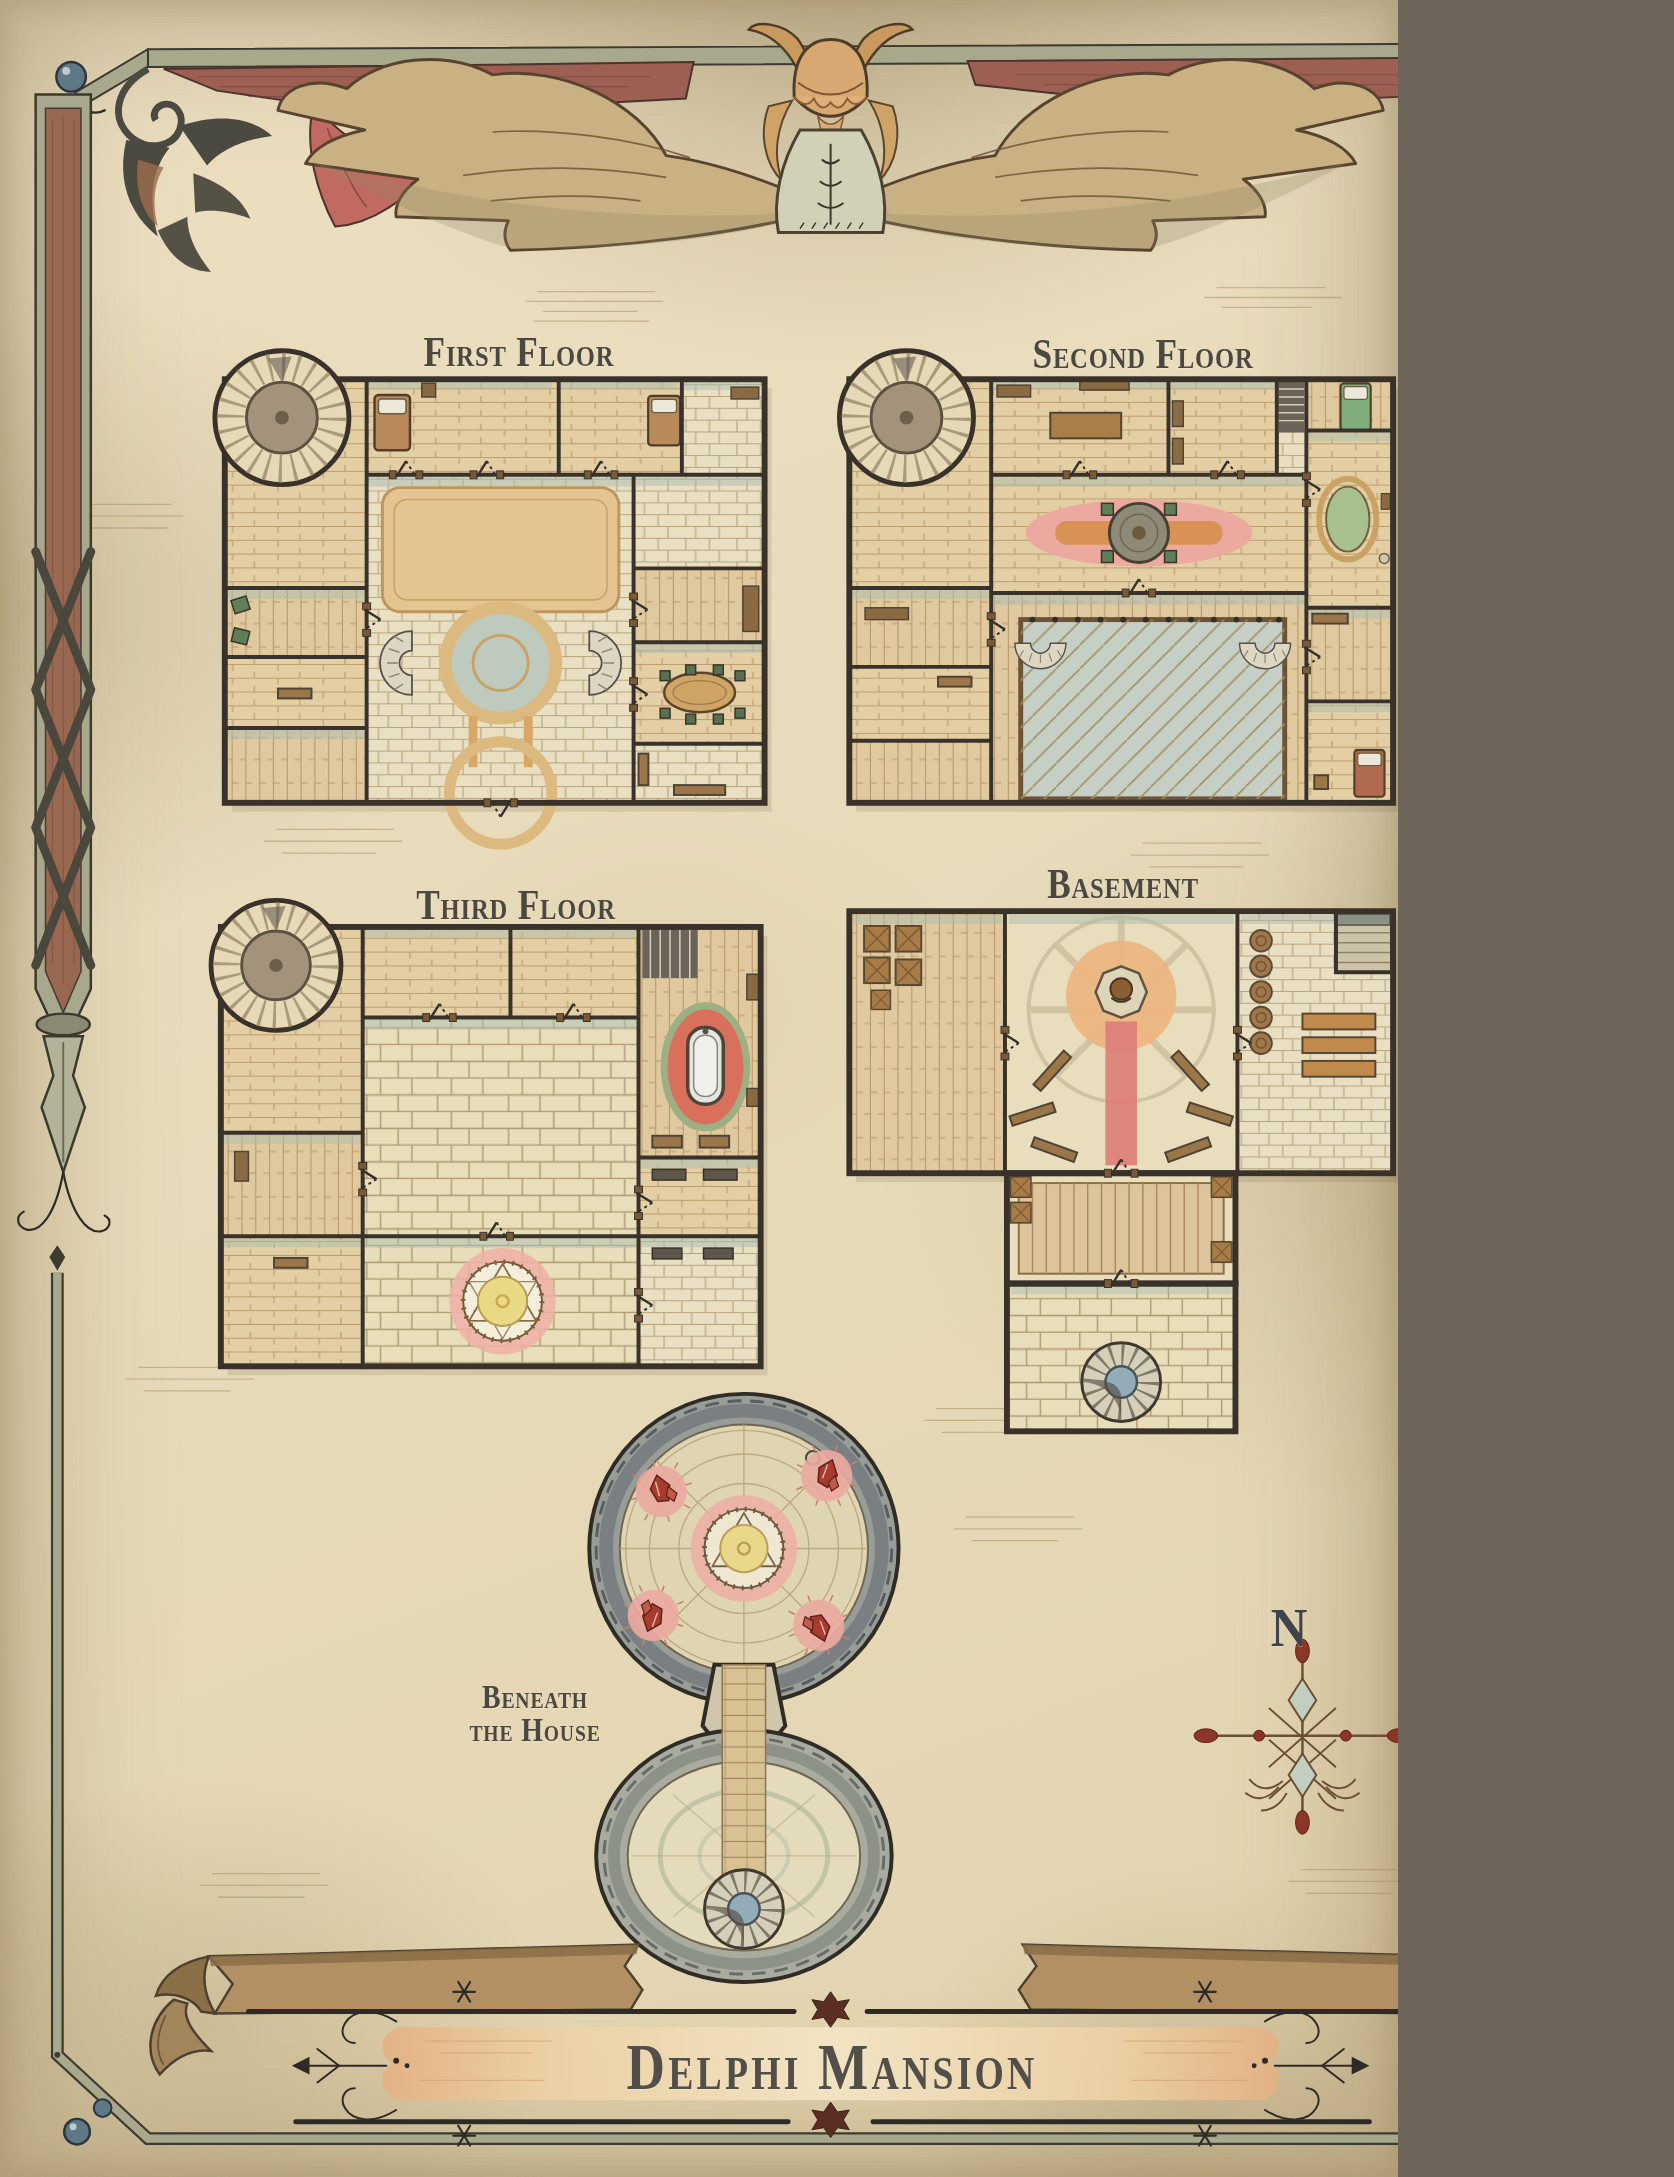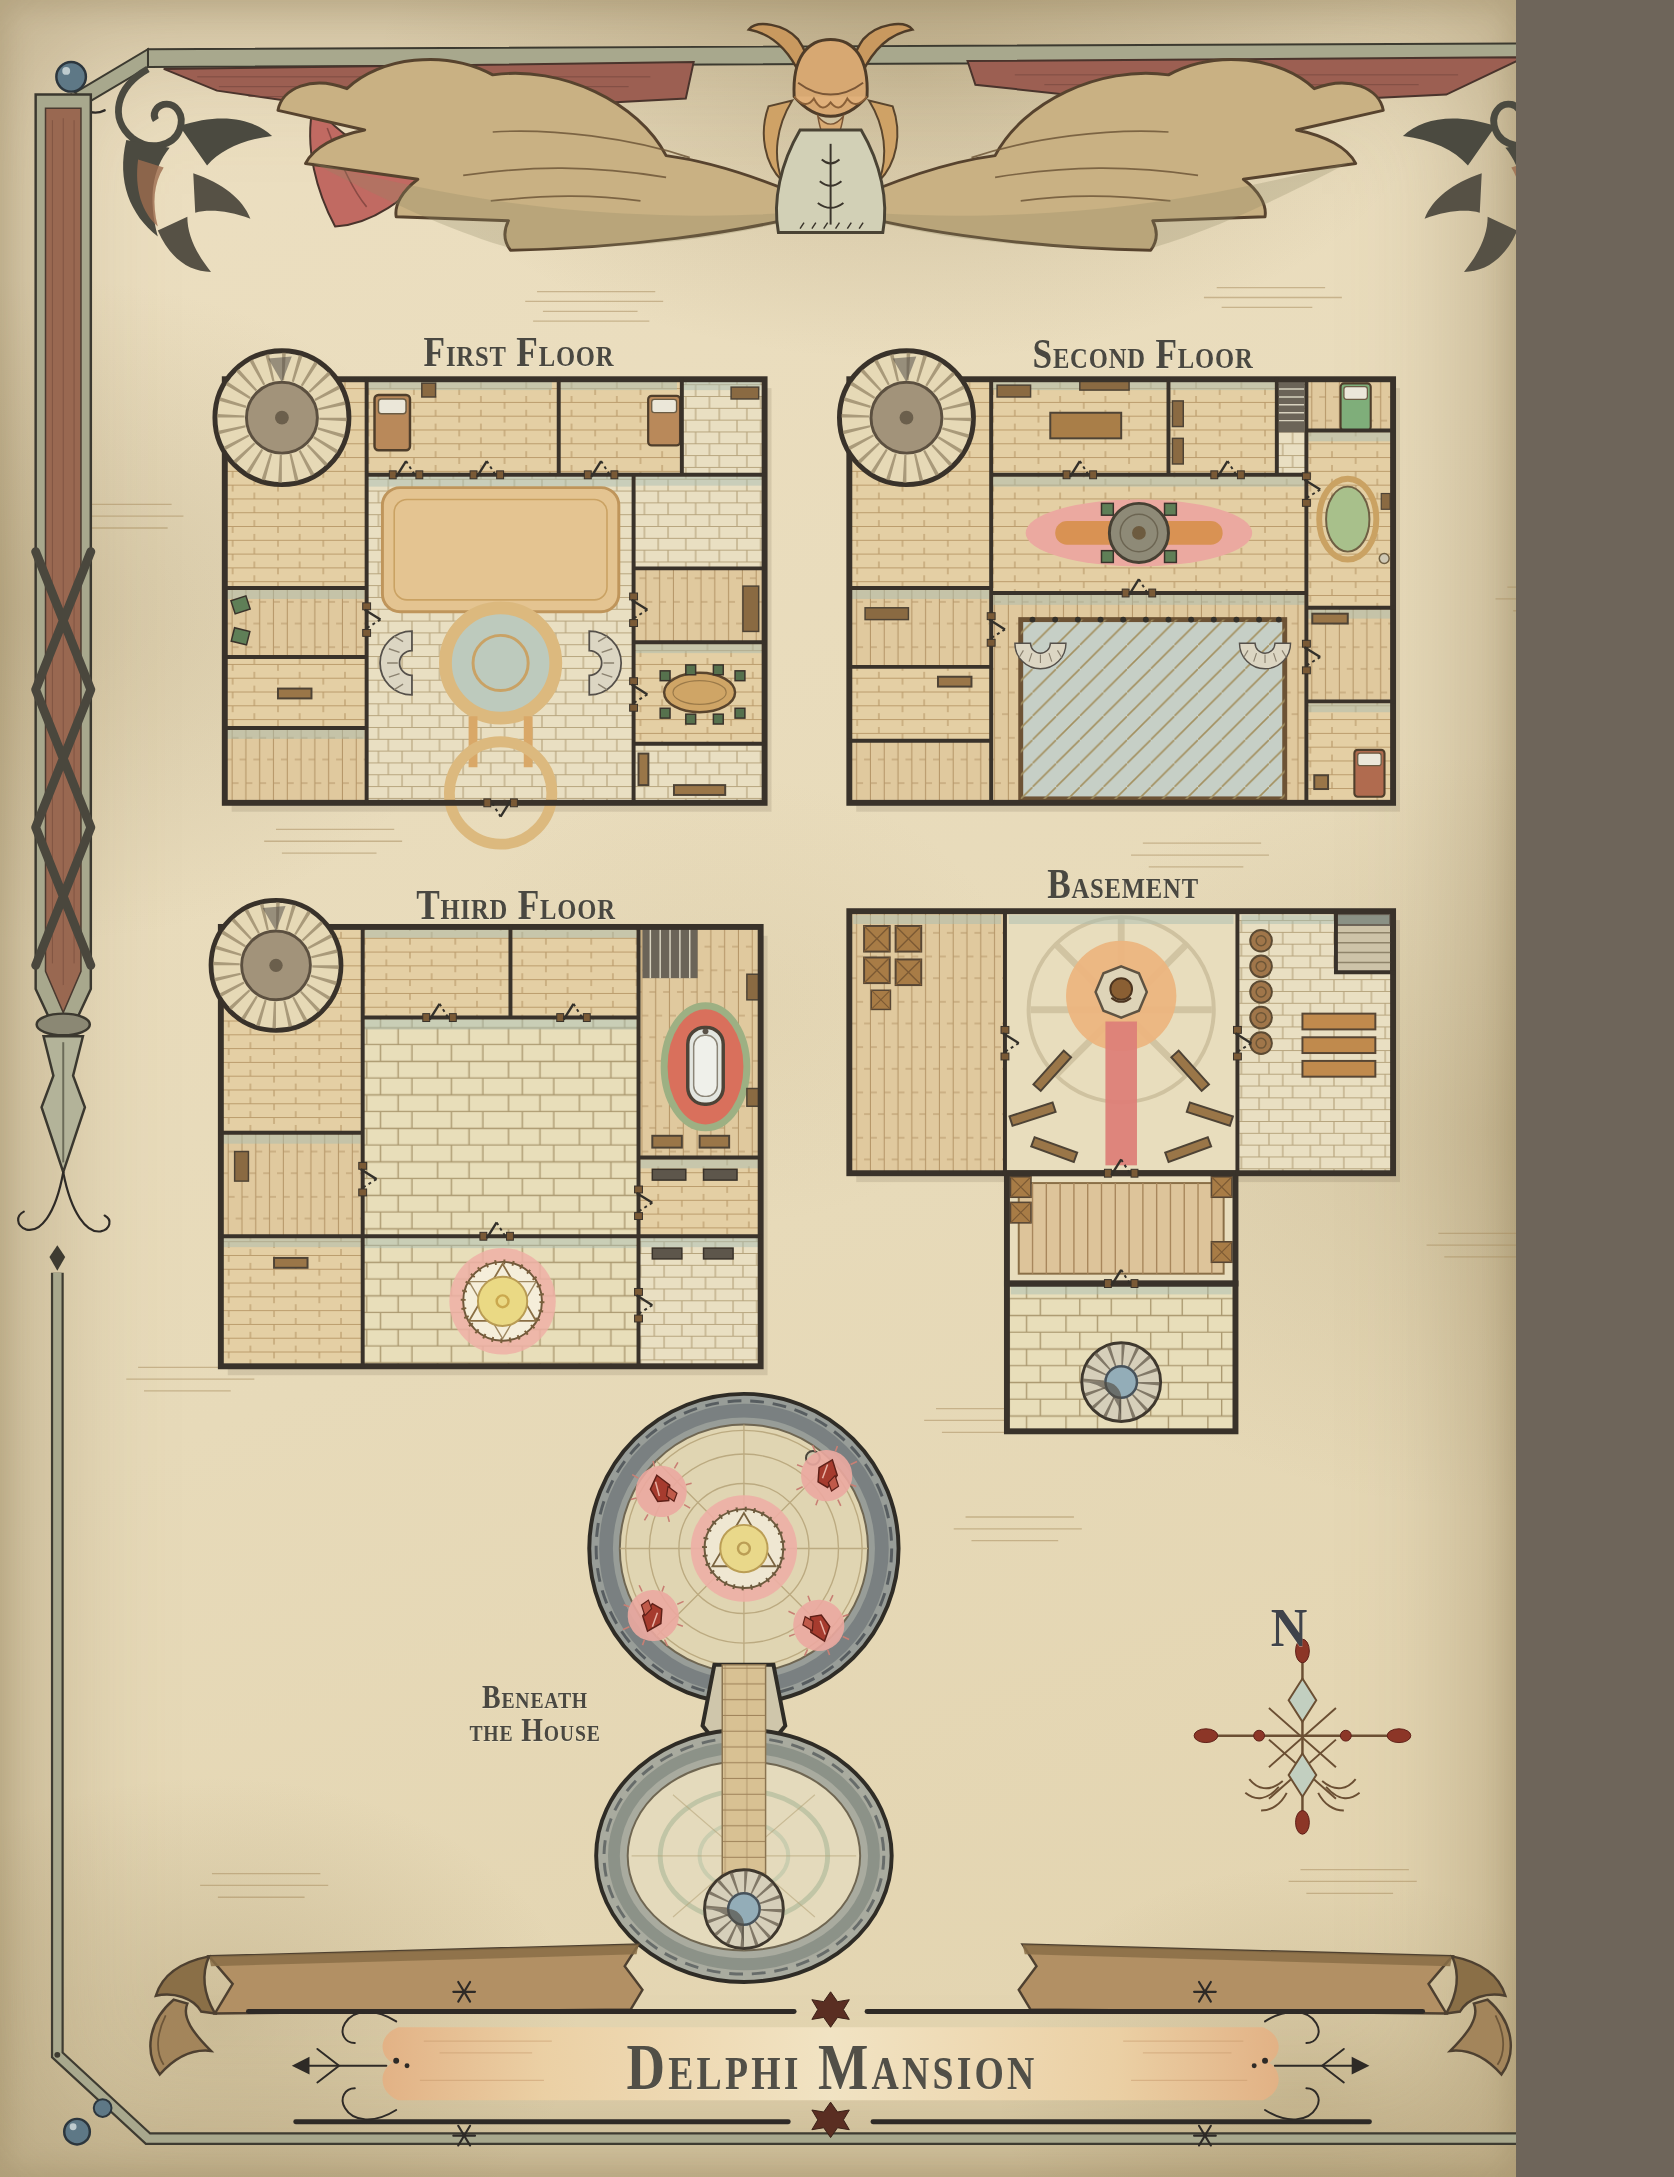--- a/index.html
+++ b/index.html
@@ -1,17 +1,17 @@
 <!DOCTYPE html>
 <html><head>
 <meta charset="utf-8">
 <style>
   html,body{margin:0;padding:0;background:#6e655a;}
   .page{
-    position:relative;width:1516px;height:2177px;overflow:hidden;
+    position:relative;width:1398px;height:2177px;overflow:hidden;
     font-family:"Liberation Serif",serif;
     background:
       radial-gradient(887px 493px at 60% 3%, rgba(118,98,55,.26), rgba(118,98,55,0) 60%),
       radial-gradient(690px 512px at 3% 28%, rgba(125,105,60,.20), transparent 65%),
       radial-gradient(808px 611px at 98% 52%, rgba(125,105,60,.16), transparent 62%),
       radial-gradient(611px 414px at 14% 93%, rgba(120,100,55,.22), transparent 60%),
       radial-gradient(512px 374px at 86% 96%, rgba(120,100,55,.20), transparent 60%),
       radial-gradient(424px 325px at 48% 46%, rgba(172,150,100,.10), transparent 70%),
       linear-gradient(160deg,#ecdfc1,#e7dab9 55%,#e2d3ae);
     box-shadow: inset 0 0 128px 41px rgba(124,103,62,.38), inset 0 0 25.6px 7.9px rgba(124,103,62,.22);

